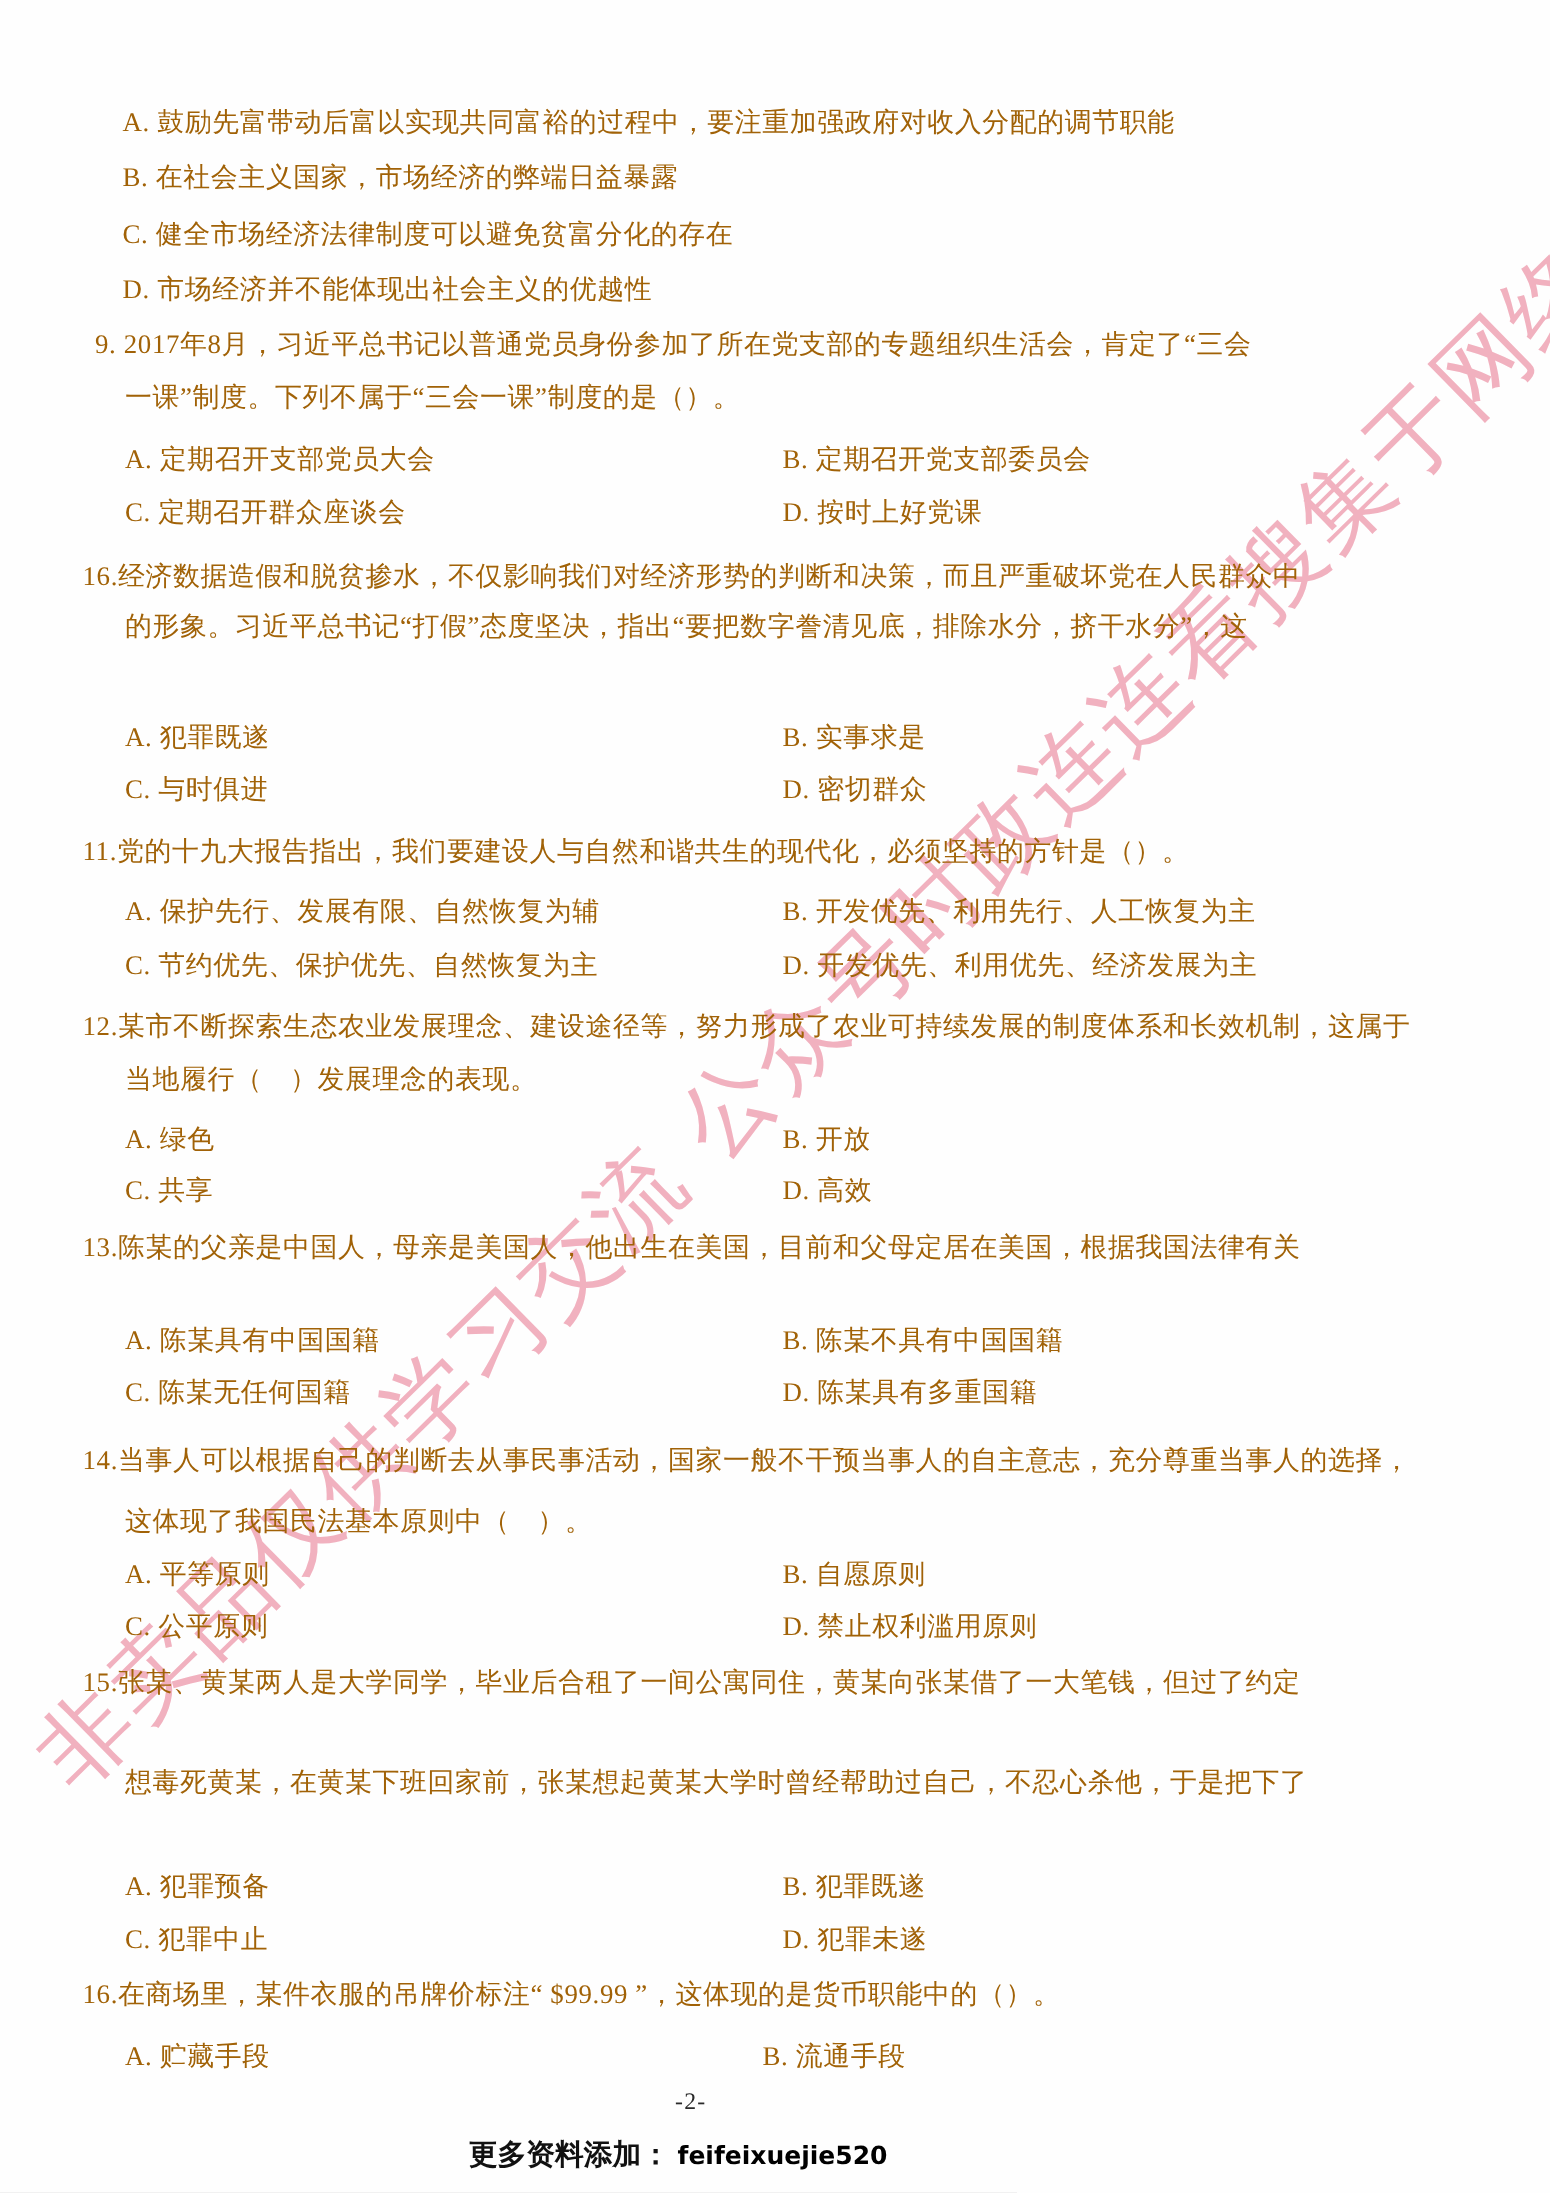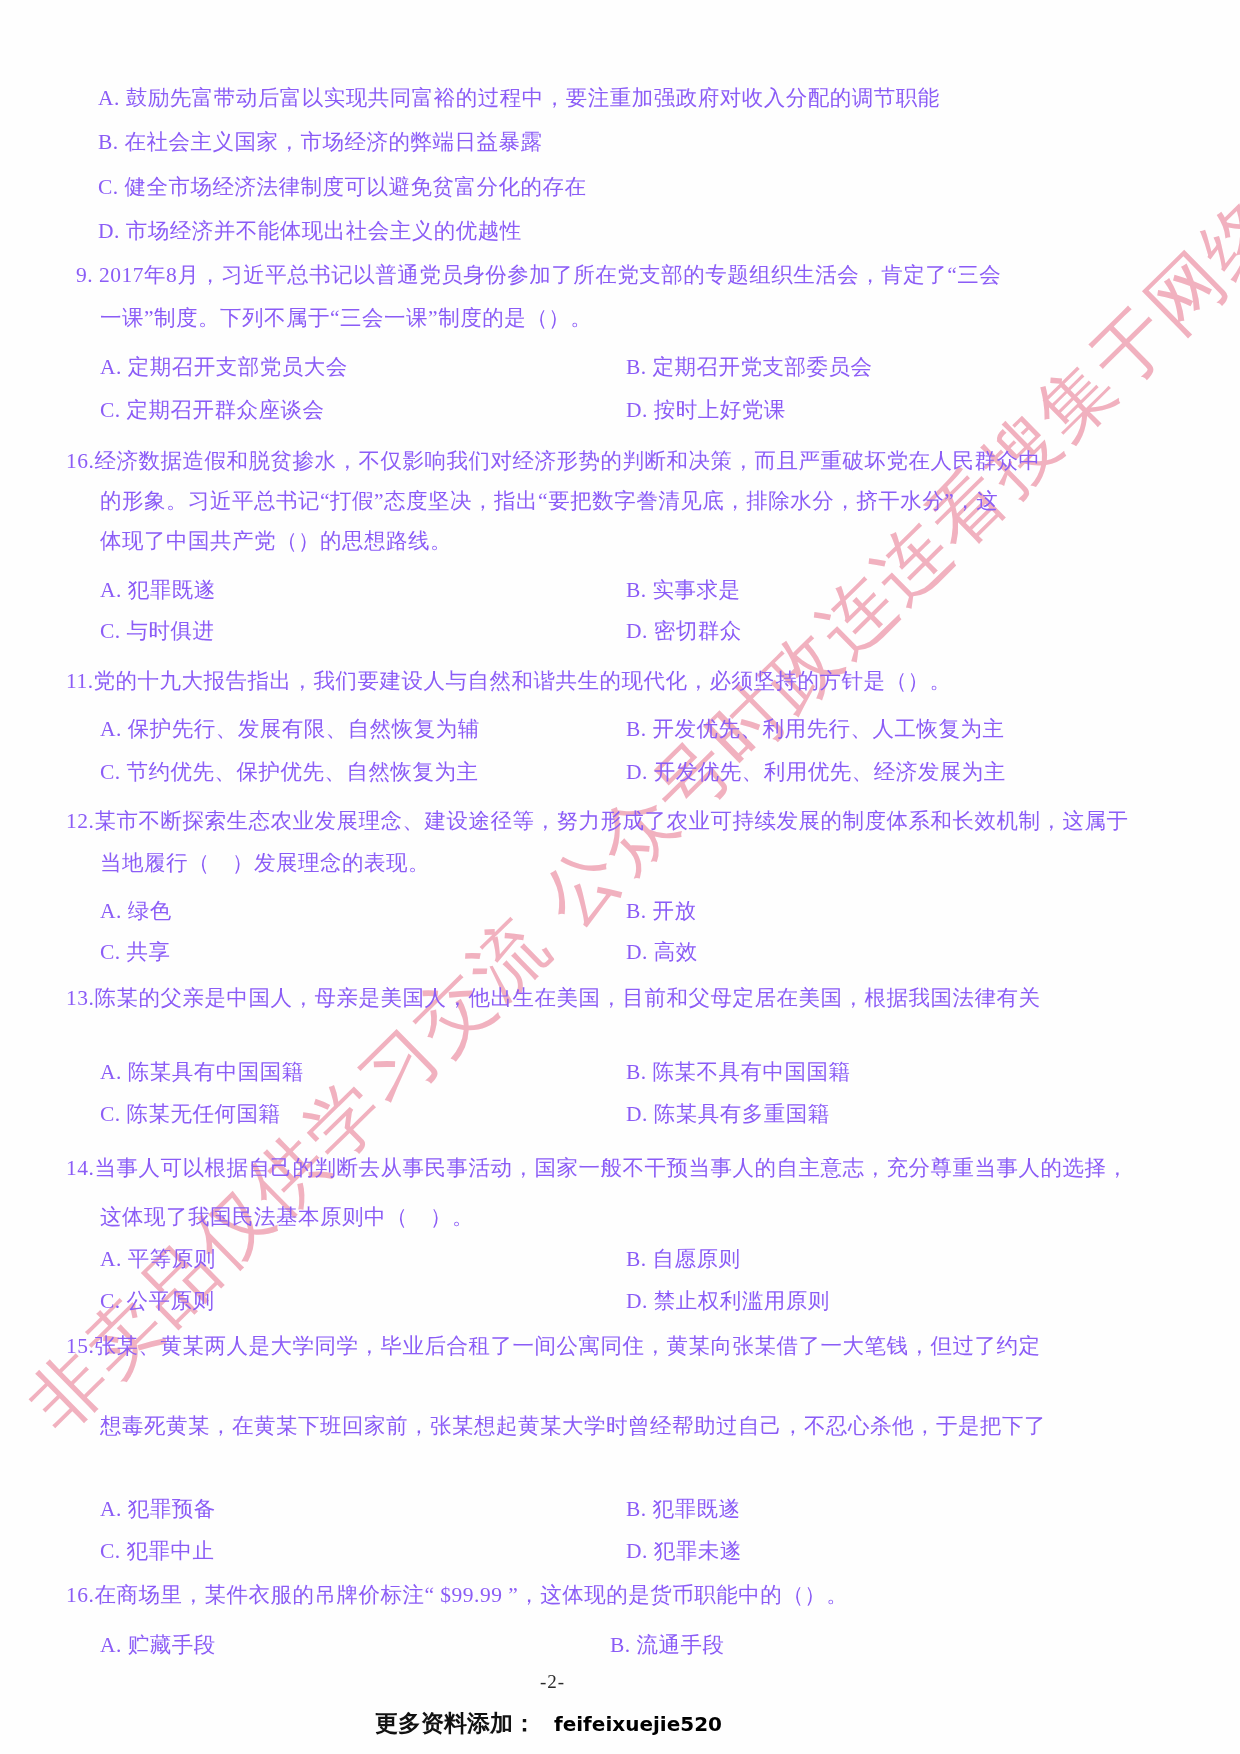--- a/index.html
+++ b/index.html
@@ -9,21 +9,21 @@
     margin:0 auto;
     background:#fefefe;
     overflow:hidden;
     font-family:"Liberation Serif","DejaVu Serif",serif;
   }
   .ln{
     position:absolute;
     white-space:nowrap;
     font-size:21.5px;
     letter-spacing:0.5px;
-    color:#8b5cf6;
+    color:#a16207;
     z-index:2;
   }
   .watermark{
     position:absolute;
     left:8px;top:1382px;
     transform-origin:0 0;
     transform:rotate(-44.5deg);
     font-size:74px;
     letter-spacing:3px;
     white-space:nowrap;
@@ -48,21 +48,21 @@
   .footerline .cn{
     font-size:23px;
     font-weight:bold;
     color:#111;
     font-family:Liberation Mono, monospace;
   }
   .footerline .acct{
     font-size:20px;
     font-weight:bold;
     color:#000;
-    margin-left:18px;
+    margin-left:6px;
     font-family:"DejaVu Sans","Liberation Sans",sans-serif;
   }
 </style>
 </head>
 <body>
 
 <div class="page">
 
   <div class="watermark" style="color: rgb(238, 159, 176);">非卖品仅供学习交流 公众号时政连连看搜集于网络</div>
 
@@ -73,21 +73,20 @@
 
   <div class="ln" style="left:76px;top:260px">9. 2017年8月，习近平总书记以普通党员身份参加了所在党支部的专题组织生活会，肯定了“三会</div>
   <div class="ln" style="left:100px;top:303px">一课”制度。下列不属于“三会一课”制度的是（）。</div>
   <div class="ln" style="left:100px;top:352px">A. 定期召开支部党员大会</div>
   <div class="ln" style="left:626px;top:352px">B. 定期召开党支部委员会</div>
   <div class="ln" style="left:100px;top:395px">C. 定期召开群众座谈会</div>
   <div class="ln" style="left:626px;top:395px">D. 按时上好党课</div>
 
   <div class="ln" style="left:66px;top:446px">16.经济数据造假和脱贫掺水，不仅影响我们对经济形势的判断和决策，而且严重破坏党在人民群众中</div>
   <div class="ln" style="left:100px;top:486px">的形象。习近平总书记“打假”态度坚决，指出“要把数字誊清见底，排除水分，挤干水分”，这</div>
-  <div class="ln" style="left:100px;top:526px">体现了中国共产党（）的思想路线。</div>
   <div class="ln" style="left:100px;top:575px">A. 犯罪既遂</div>
   <div class="ln" style="left:626px;top:575px">B. 实事求是</div>
   <div class="ln" style="left:100px;top:616px">C. 与时俱进</div>
   <div class="ln" style="left:626px;top:616px">D. 密切群众</div>
 
   <div class="ln" style="left:66px;top:666px">11.党的十九大报告指出，我们要建设人与自然和谐共生的现代化，必须坚持的方针是（）。</div>
   <div class="ln" style="left:100px;top:714px">A. 保护先行、发展有限、自然恢复为辅</div>
   <div class="ln" style="left:626px;top:714px">B. 开发优先、利用先行、人工恢复为主</div>
   <div class="ln" style="left:100px;top:757px">C. 节约优先、保护优先、自然恢复为主</div>
   <div class="ln" style="left:626px;top:757px">D. 开发优先、利用优先、经济发展为主</div>

